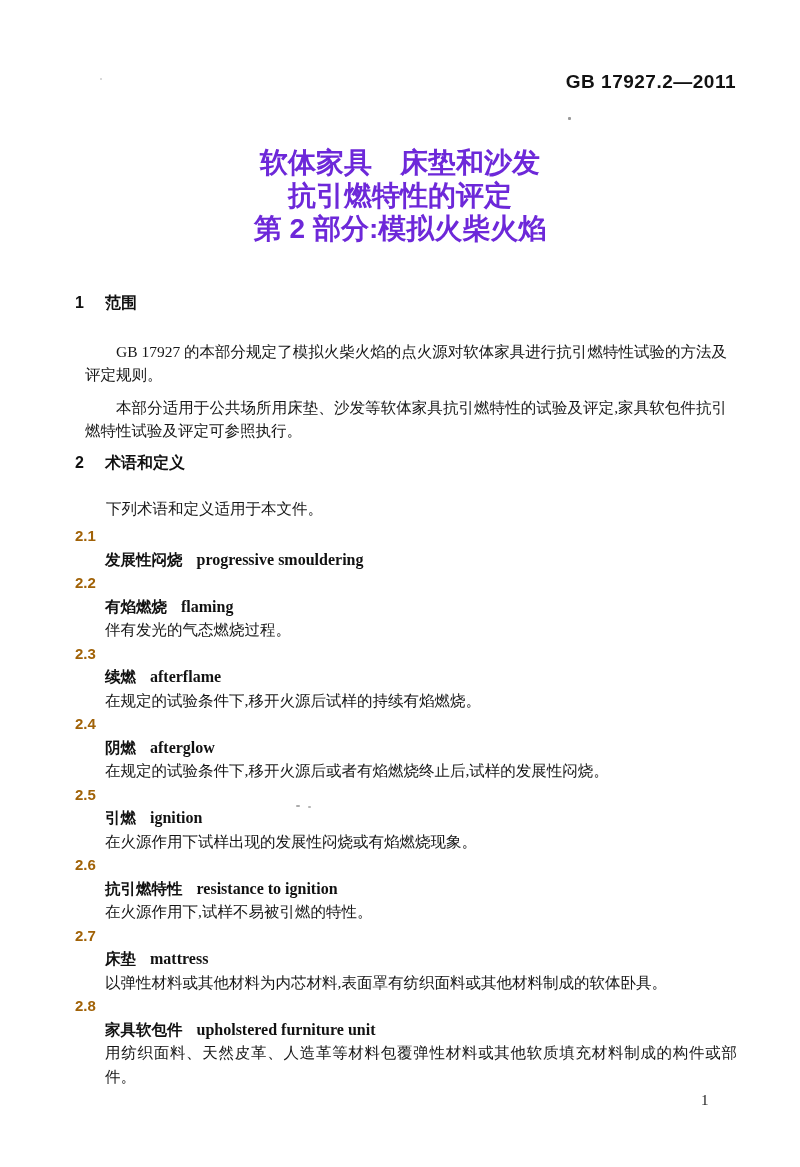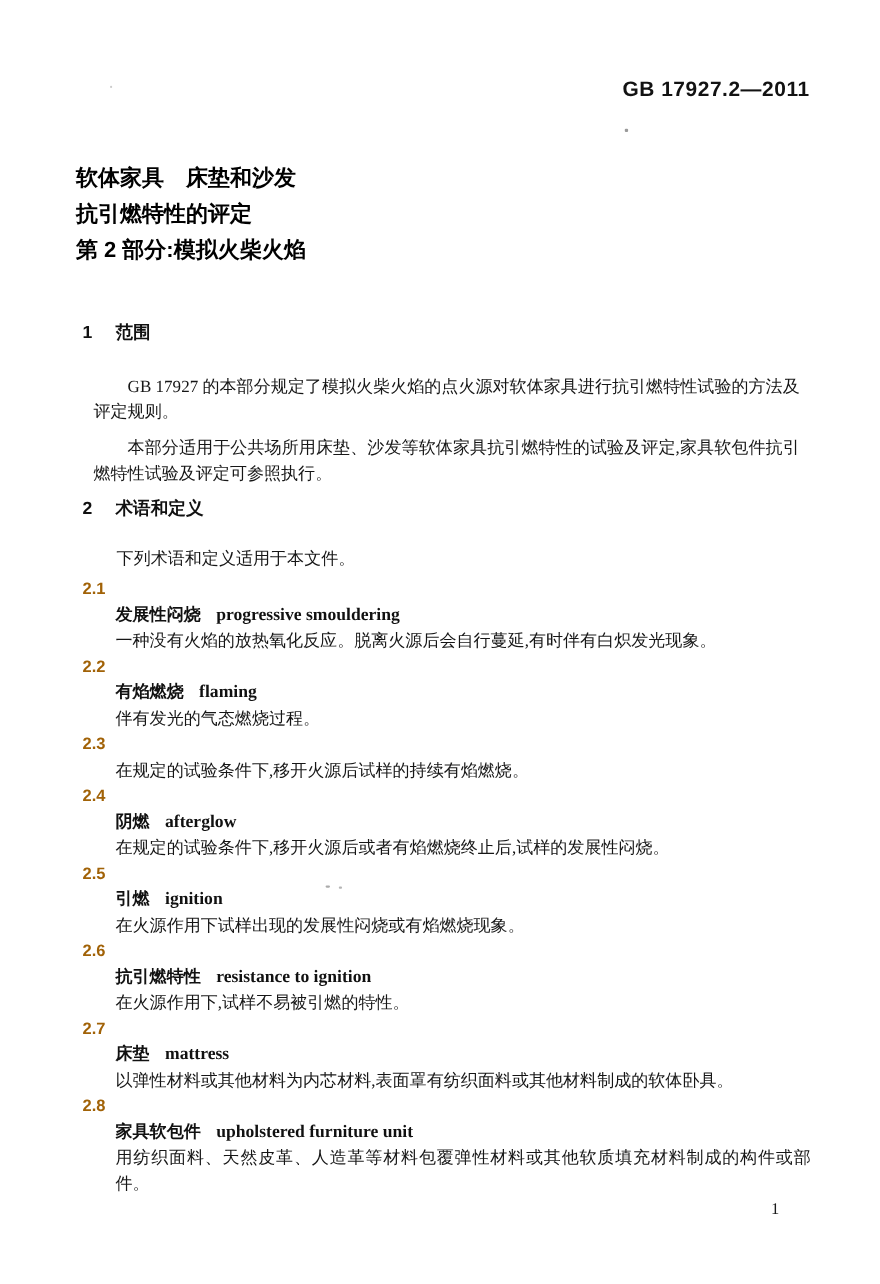--- a/index.html
+++ b/index.html
@@ -12,23 +12,24 @@
     font-family:"Liberation Serif", serif;
   }
   .doc-header {
     position:absolute; top:71px; right:64px;
     font-family:"Liberation Sans", sans-serif;
     font-weight:700; font-size:19px; letter-spacing:0.5px;
     color:#121212;
   }
   .doc-title {
     position:absolute; top:146px; left:69px; width:662px;
+    text-align:center;
     font-family:"Liberation Sans", sans-serif;
-    font-weight:700; font-size:20px; line-height:33px;
-    color:#000000;
+    font-weight:700; font-size:28px; line-height:33px;
+    color:#6d28d9;
   }
   .content {
     position:absolute; top:288px; left:75px; width:662px;
     font-size:15.5px; color:#161616;
   }
   .sec-heading {
     font-family:"Liberation Sans", sans-serif;
     font-weight:700; font-size:16px; line-height:22px;
     color:#111111;
   }
@@ -97,33 +98,35 @@
     </div>
     <p class="intro-line">下列术语和定义适用于本文件。</p>
 
     <div class="def-list">
 
       <div class="def-block">
         <div class="def-num">2.1</div>
         <div class="def-term">
           <span class="term-zh">发展性闷烧</span><span class="term-en">progressive smouldering</span>
         </div>
-        <div class="def-text">一种没有火焰的放热氧化反应。脱离火源后会自行蔓延,有时伴有白炽发光现象。</div>
       </div>
 
       <div class="def-block">
         <div class="def-num">2.2</div>
         <div class="def-term">
           <span class="term-zh">有焰燃烧</span><span class="term-en">flaming</span>
         </div>
         <div class="def-text">伴有发光的气态燃烧过程。</div>
       </div>
 
       <div class="def-block">
         <div class="def-num">2.3</div>
+        <div class="def-term">
+          <span class="term-zh">续燃</span><span class="term-en">afterflame</span>
+        </div>
         <div class="def-text">在规定的试验条件下,移开火源后试样的持续有焰燃烧。</div>
       </div>
 
       <div class="def-block">
         <div class="def-num">2.4</div>
         <div class="def-term">
           <span class="term-zh">阴燃</span><span class="term-en">afterglow</span>
         </div>
         <div class="def-text">在规定的试验条件下,移开火源后或者有焰燃烧终止后,试样的发展性闷烧。</div>
       </div>

